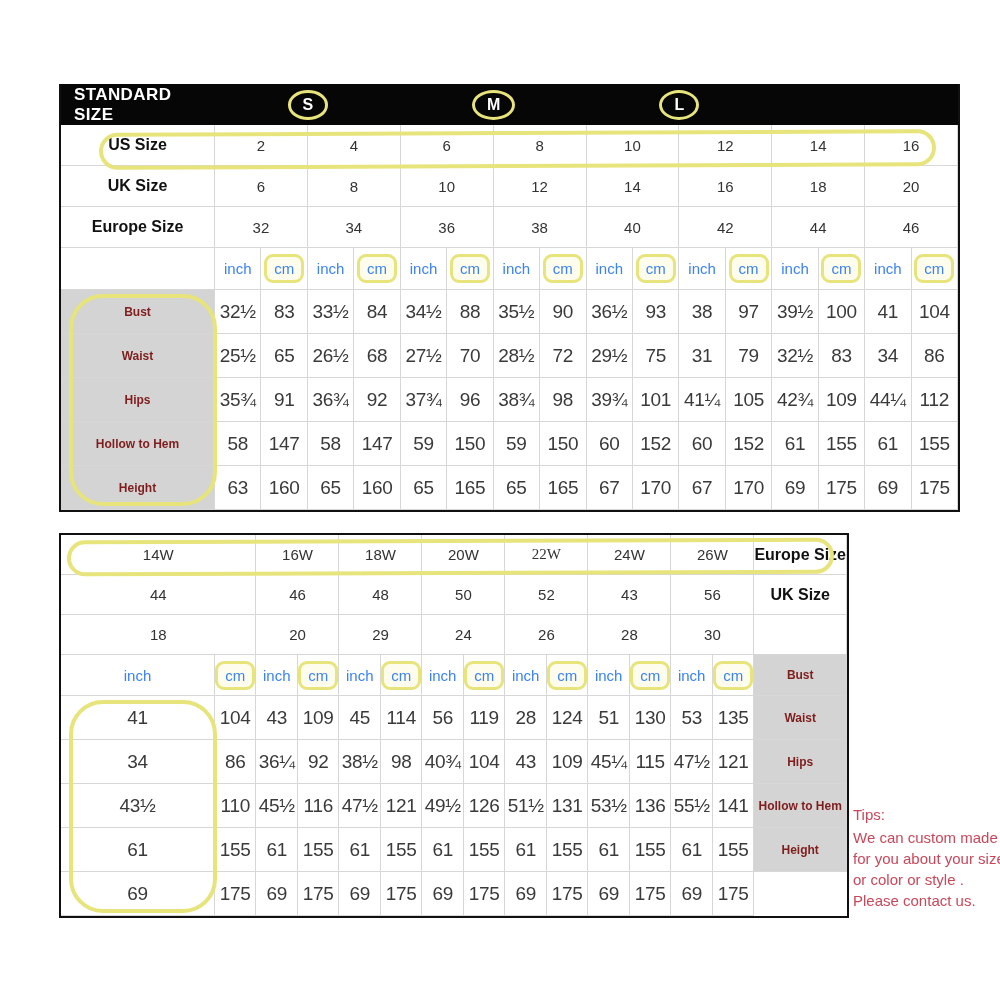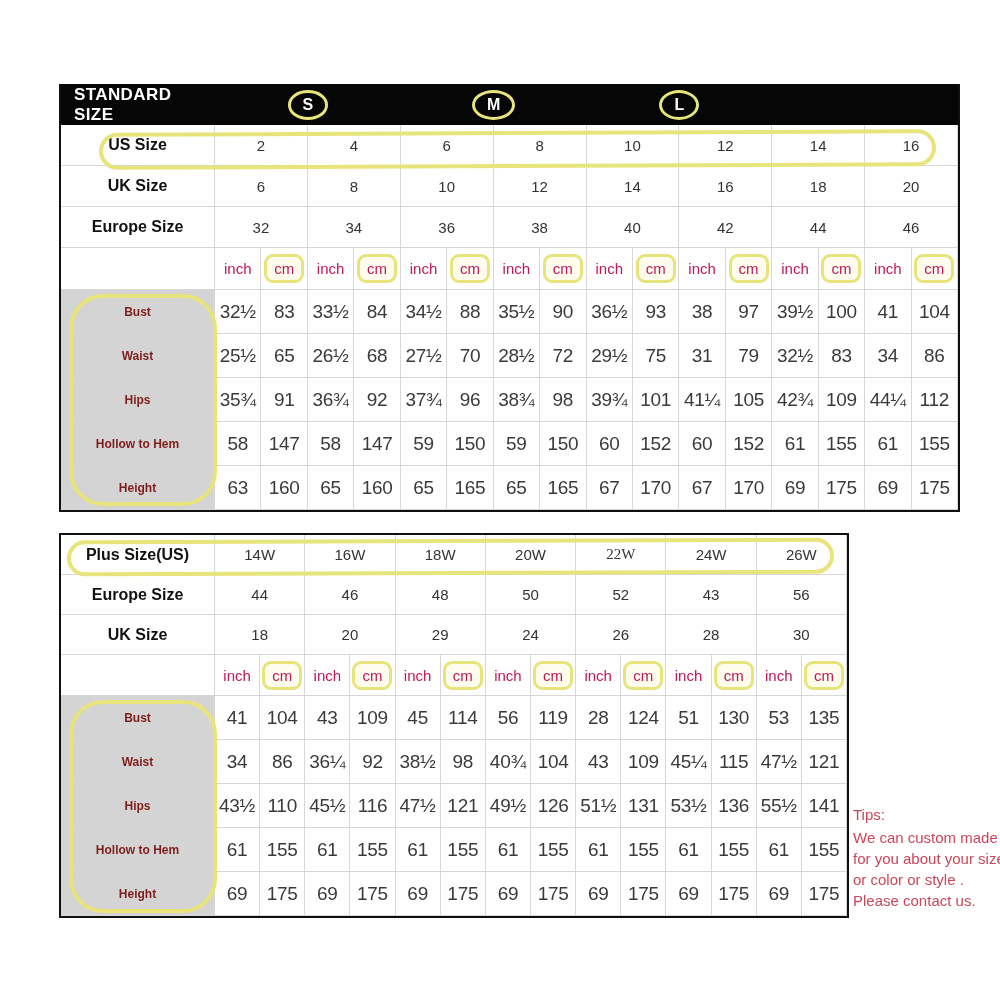--- a/index.html
+++ b/index.html
@@ -35,21 +35,21 @@
   #std-grid{grid-template-columns:154px repeat(16,1fr);grid-template-rows:41px 41px 41px 42px repeat(5,44px);}
   #plus-grid{grid-template-columns:154px repeat(14,1fr);grid-template-rows:40px 40px 40px 41px repeat(5,44px);}
   .cell{
     display:flex;align-items:center;justify-content:center;
     border-right:1px solid var(--grid-line);border-bottom:1px solid var(--grid-line);
     background:#fff;white-space:nowrap;
   }
   .grid .cell:nth-child(1){border-top:none;}
   .size-label{font-weight:bold;font-size:16px;color:#111;}
   .size-val{font-size:15px;color:#333;}
-  .unit-cell{font-size:15px;color:#be185d;}
+  .unit-cell{font-size:15px;color:#3b82f6;}
   .m-label{font-weight:bold;font-size:12px;color:#7f1d1d;background:var(--label-gray);}
   .m-val{font-size:19px;color:#3a3a3a;letter-spacing:-0.3px;}
   .cm-box{
     border:3px solid var(--yellow);border-radius:9px;padding:3px 7px;
     background:rgba(250,248,215,0.45);
   }
 
   
   .overlay{position:absolute;border:4px solid var(--yellow);pointer-events:none;background:transparent;}
   .hl-us-row{left:38px;right:22px;top:47px;height:37px;border-radius:19px;transform:rotate(-0.25deg);}
@@ -226,21 +226,20 @@
       <div class="cell m-val">175</div>
       <div class="cell m-val">69</div>
       <div class="cell m-val">175</div>
     </div>
   <div class="overlay hl-us-row"></div>
   <div class="overlay hl-labels-std"></div>
 </section>
 
 <section class="table-wrap" id="plus-table">
   <div class="grid" id="plus-grid">
-      <div class="cell size-label">Plus Size(US)</div>
       <div class="cell size-val" style="grid-column: span 2;">14W</div>
       <div class="cell size-val" style="grid-column: span 2;">16W</div>
       <div class="cell size-val" style="grid-column: span 2;">18W</div>
       <div class="cell size-val" style="grid-column: span 2;">20W</div>
       <div class="cell size-val" style="grid-column: span 2; font-family: Liberation Serif, serif;">22W</div>
       <div class="cell size-val" style="grid-column: span 2;">24W</div>
       <div class="cell size-val" style="grid-column: span 2;">26W</div>
       <div class="cell size-label">Europe Size</div>
       <div class="cell size-val" style="grid-column: span 2;">44</div>
       <div class="cell size-val" style="grid-column: span 2;">46</div>

